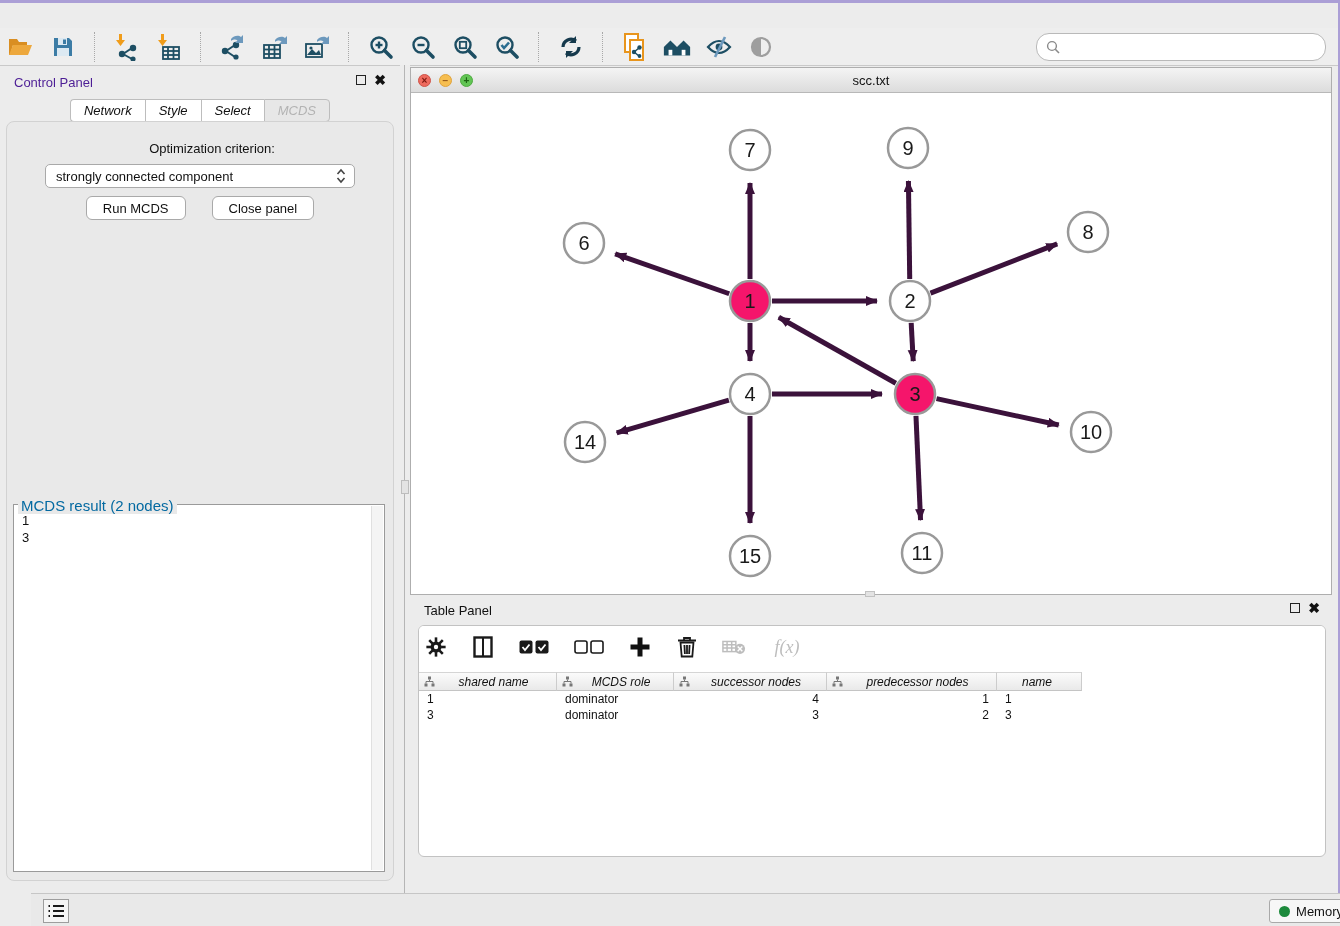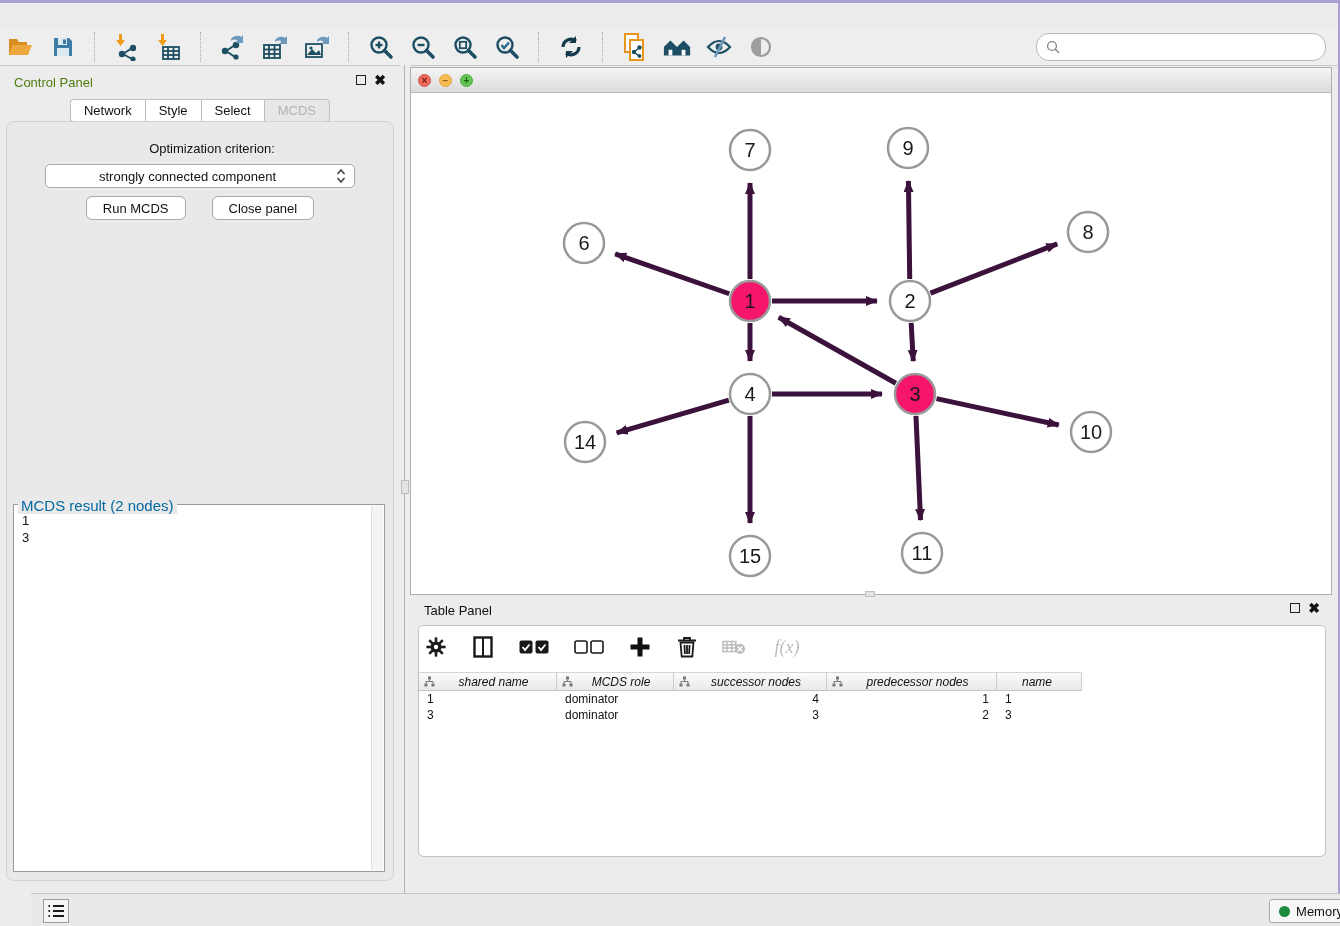--- a/index.html
+++ b/index.html
@@ -20,35 +20,35 @@
     border-bottom:1px solid #c9c9c9;display:flex;align-items:center;}
   .tb-icon{width:30px;height:30px;margin:0 6px;display:flex;align-items:center;justify-content:center;}
   .tb-sep{width:1px;height:30px;border-left:1px dotted #a8a8a8;margin:0 10px;}
   .search-wrap{position:absolute;right:12px;top:5px;width:288px;height:26px;background:#fff;
     border:1px solid #b9b9b9;border-radius:13px;display:flex;align-items:center;}
   .search-wrap svg{margin:0 4px 0 9px;}
   .search-wrap input{border:none;outline:none;flex:1;font-size:13px;background:transparent;height:20px;}
 
   
   .control-panel{position:absolute;left:0;top:62px;width:400px;height:828px;}
-  .cp-header{position:absolute;left:14px;top:10px;font-size:13px;color:#4d7c0f;}
+  .cp-header{position:absolute;left:14px;top:10px;font-size:13px;color:#4c1d95;}
   .panel-btns{position:absolute;top:10px;display:flex;gap:8px;align-items:center;}
   .float-sq{width:10px;height:10px;border:1.5px solid #222;box-sizing:border-box;}
   .close-x{font-size:14px;font-weight:bold;color:#111;line-height:10px;}
-  .cp-tabs{position:absolute;left:0;top:34px;width:100%;display:flex;justify-content:center;}
+  .cp-tabs{position:absolute;left:0;top:34px;width:100%;display:flex;justify-content:center;font-style:italic;}
   .tabbtn{height:21px;padding:0 13px;font-size:13px;background:#fff;border:1px solid #bdbdbd;
     border-right:none;display:flex;align-items:center;color:#111;}
   .tabbtn:first-child{border-radius:4px 0 0 4px;}
   .tabbtn:last-child{border-right:1px solid #bdbdbd;border-radius:0 4px 4px 0;}
   .tabbtn.active{background:#e7e7e7;color:#b3b3b3;}
   .cp-body{position:absolute;left:6px;right:6px;top:56px;bottom:12px;background:#e9e9e9;
     border:1px solid #d2d2d2;border-radius:8px;}
   .opt-label{position:absolute;left:12px;top:19px;width:100%;text-align:center;font-size:13px;color:#111;}
   .criterion{position:absolute;left:38px;right:38px;top:42px;height:22px;background:#fff;
-    border:1px solid #a9a9a9;border-radius:5px;display:flex;align-items:center;font-size:13px;padding-left:43px;}
+    border:1px solid #a9a9a9;border-radius:5px;display:flex;align-items:center;font-size:13px;}
   .criterion span{flex:1;padding-left:10px;color:#111;}
   .cp-buttons{position:absolute;left:0;top:74px;width:100%;display:flex;justify-content:center;gap:26px;}
   .pushbtn{height:22px;padding:0 16px;background:#fff;border:1px solid #a9a9a9;border-radius:6px;
     font-size:13px;color:#111;display:flex;align-items:center;}
   .result-group{position:absolute;left:6px;right:8px;top:382px;bottom:8px;
     border:1px solid #9a9a9a;background:#fff;}
   .result-legend{position:absolute;top:-8px;left:4px;background:#e9e9e9;padding:0 3px;
     font-size:15px;color:#0369a1;}
   .result-text{position:absolute;inset:1px 12px 1px 1px;padding:6px 0 0 7px;font-size:13px;
     line-height:17px;color:#111;overflow:hidden;}
@@ -306,20 +306,21 @@
   <div class="vsplit">
     <div class="line"></div>
     <div class="grip"></div>
   </div>
 
   <div class="net-window">
     <div class="net-titlebar">
       <div class="nt-dot" style="left:7px;background:#ee6a5e;border:1px solid #ce5348;color:#7c1810">×</div>
       <div class="nt-dot" style="left:28px;background:#f6be50;border:1px solid #dfa33c;color:#96591a">−</div>
       <div class="nt-dot" style="left:49px;background:#62c554;border:1px solid #4eab41;color:#1c6312">+</div>
+      <div class="net-title">scc.txt</div>
     </div>
     <div class="net-canvas">
       <svg id="graph-svg" width="920" height="501">
             <defs>
               <marker id="arrow" markerWidth="13" markerHeight="11" refX="11" refY="5" orient="auto" markerUnits="userSpaceOnUse">
                 <path d="M0,0 L12,5 L0,10 z" fill="#3b123b"></path>
               </marker>
             </defs>
             <line x1="339" y1="186" x2="339" y2="90" stroke="#3b123b" stroke-width="5" marker-end="url(#arrow)"></line>
             <line x1="318.23121807335133" y1="200.7434376400866" x2="204.153172889973" y2="160.88484353987008" stroke="#3b123b" stroke-width="5" marker-end="url(#arrow)"></line>

